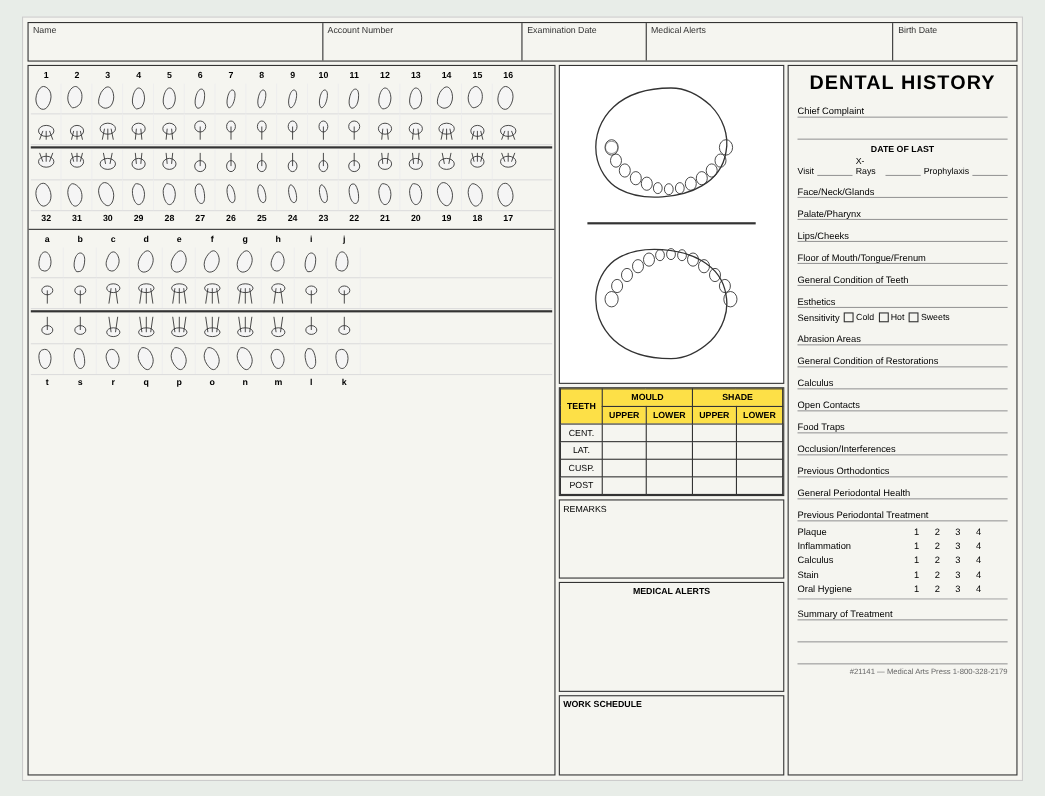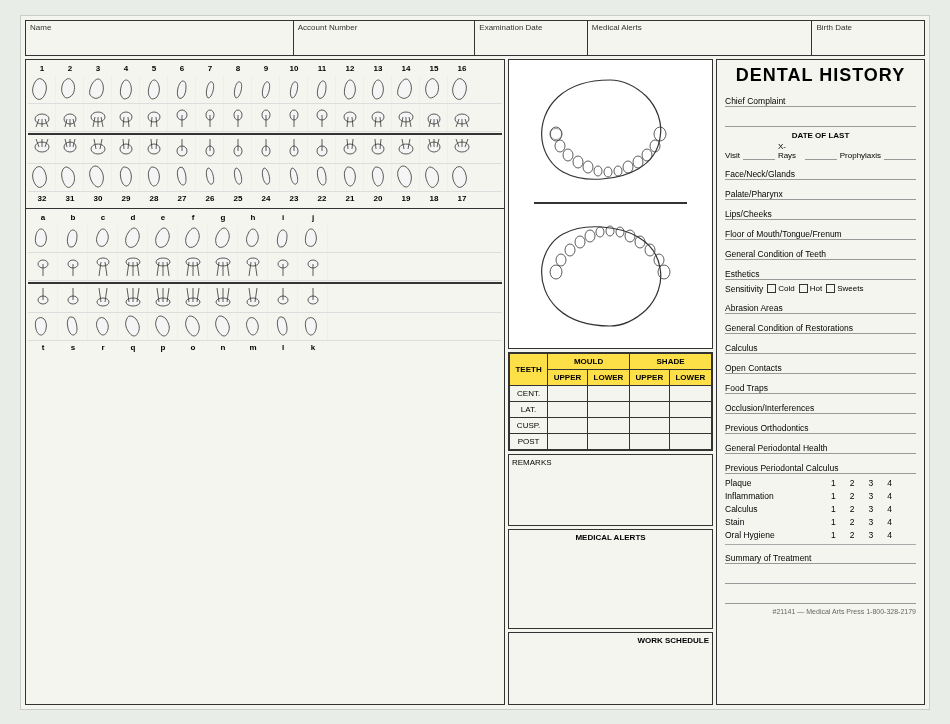--- a/index.html
+++ b/index.html
@@ -267,21 +267,21 @@
     .work-schedule-box {
       border: 1px solid #333;
       flex: 1;
       padding: 3px;
       display: flex;
       flex-direction: column;
     }
     .work-sched-label {
       font-size: 8px;
       font-weight: bold;
-      text-align: right;
+      text-align: left;
     }
 
     
     .tooth-shape {
       fill: none;
       stroke: #333;
       stroke-width: 0.8;
     }
     .tooth-fill {
       fill: #f5f5f5;
@@ -1185,21 +1185,21 @@
       </div>
       <div class="form-line">
         <span class="form-label">Previous Orthodontics</span>
         <span class="form-line-fill"></span>
       </div>
       <div class="form-line">
         <span class="form-label">General Periodontal Health</span>
         <span class="form-line-fill"></span>
       </div>
       <div class="form-line">
-        <span class="form-label">Previous Periodontal Calculus</span>
+        <span class="form-label">Previous Periodontal Treatment</span>
         <span class="form-line-fill"></span>
       </div>
 
       <div class="plaque-section">
         <div class="plaque-row">
           <span class="plaque-label">Plaque</span>
           <div class="plaque-nums">
             <span>1</span>
             <span>2</span>
             <span>3</span>

